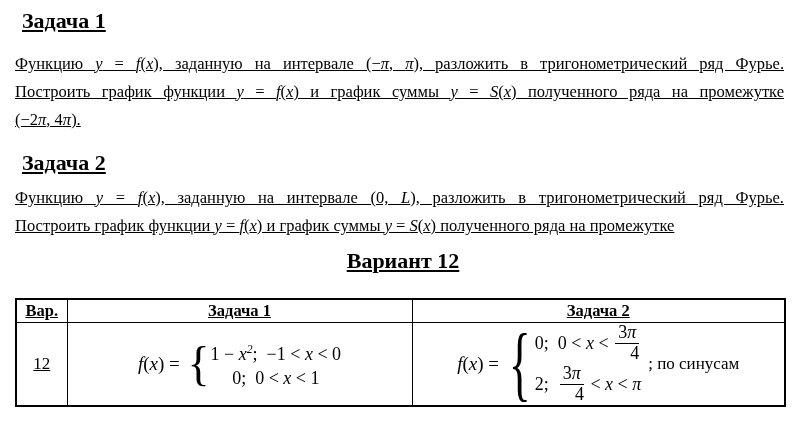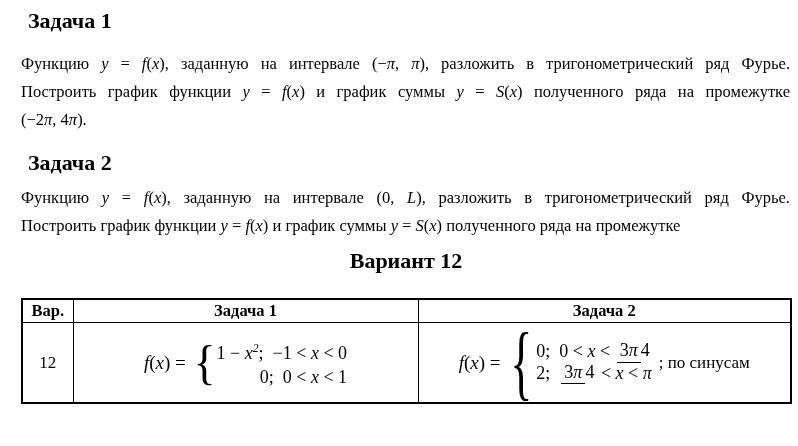--- a/index.html
+++ b/index.html
@@ -8,21 +8,21 @@
     background: #ffffff;
     color: #000000;
   }
   body {
     width: 798px;
     height: 446px;
     overflow: hidden;
     font-family: "Liberation Serif", "DejaVu Serif", serif;
     font-size: 16.5px;
   }
-  .content { padding: 8px 14px 0 21px; }
+  .content { padding: 8px 14px 0 15px; text-decoration: underline; }
 
   .heading {
     font-size: 22px;
     font-weight: 700;
     line-height: 26px;
     margin: 0 0 0 7px;
   }
   #task2-heading { margin-top: 16px; }
   #variant-heading { margin-top: 8px; text-align: center; }
 
@@ -71,29 +71,29 @@
     display: inline-block;
     font-family: "Liberation Serif", serif;
     font-weight: 400;
     transform-origin: 50% 50%;
   }
   .brace-small { font-size: 46px; transform: scaleY(1.05); margin-right: 1px; }
   .brace-big   { font-size: 46px; transform: scaleY(1.80); margin: 0 4px 0 2px; }
 
   .cases { display: inline-flex; flex-direction: column; }
   .cases .case-line { line-height: 24px; }
-  .cases .case-centered { text-align: right; }
+  .cases .case-centered { text-align: center; }
 
   .cases2 { display: inline-flex; flex-direction: column; }
   .cases2 .case-row { display: inline-flex; align-items: center; }
 
   .frac {
     display: inline-flex;
-    flex-direction: row;
-    align-items: flex-start;
+    flex-direction: column;
+    align-items: flex-end;
     line-height: 1.08;
     margin: 0 2px;
     font-size: 18px;
   }
   .frac .num { display: block; padding: 0 3px 1px 3px; border-bottom: 1.4px solid #000; }
   .frac .den { display: block; }
 
   .note { margin-left: 7px; font-size: 17px; white-space: pre; align-self: center; }
   sup { font-size: 0.65em; }
 </style>

